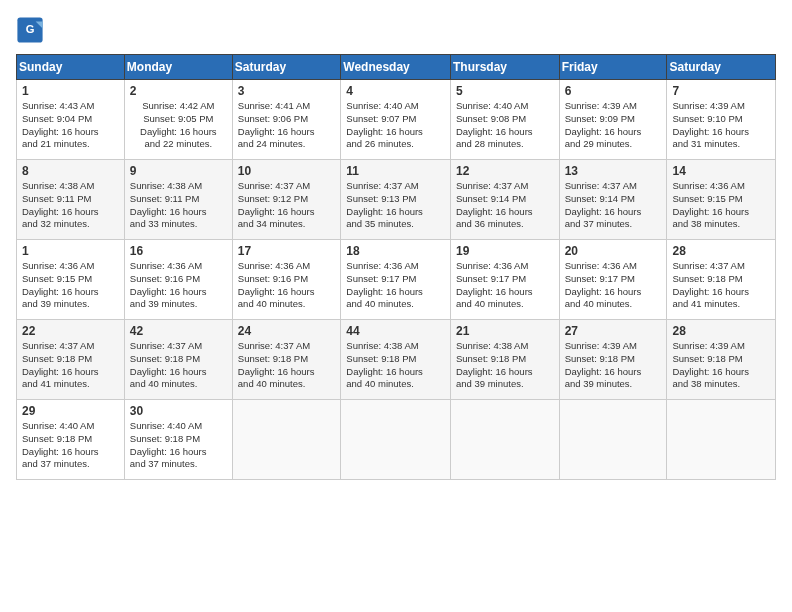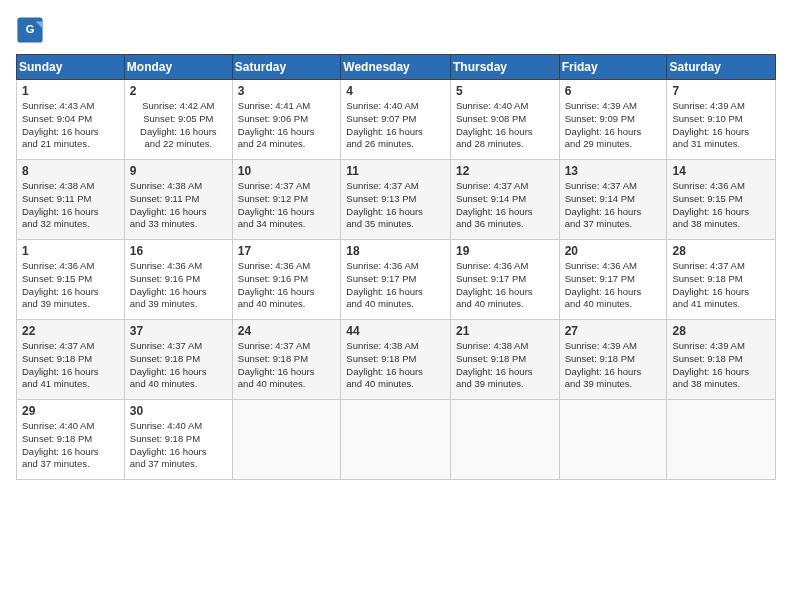--- a/index.html
+++ b/index.html
@@ -285,21 +285,21 @@
         </tr>
         <tr>
           <td>
             <span class="day-number">22</span>
             <div class="day-info" style="white-space: pre-line;">Sunrise: 4:37 AM
 Sunset: 9:18 PM
 Daylight: 16 hours
 and 41 minutes.</div>
           </td>
           <td>
-            <span class="day-number">37</span>
+            <span class="day-number">42</span>
             <div class="day-info" style="white-space: pre-line;">Sunrise: 4:37 AM
 Sunset: 9:18 PM
 Daylight: 16 hours
 and 40 minutes.</div>
           </td>
           <td>
             <span class="day-number">24</span>
             <div class="day-info" style="white-space: pre-line;">Sunrise: 4:37 AM
 Sunset: 9:18 PM
 Daylight: 16 hours

